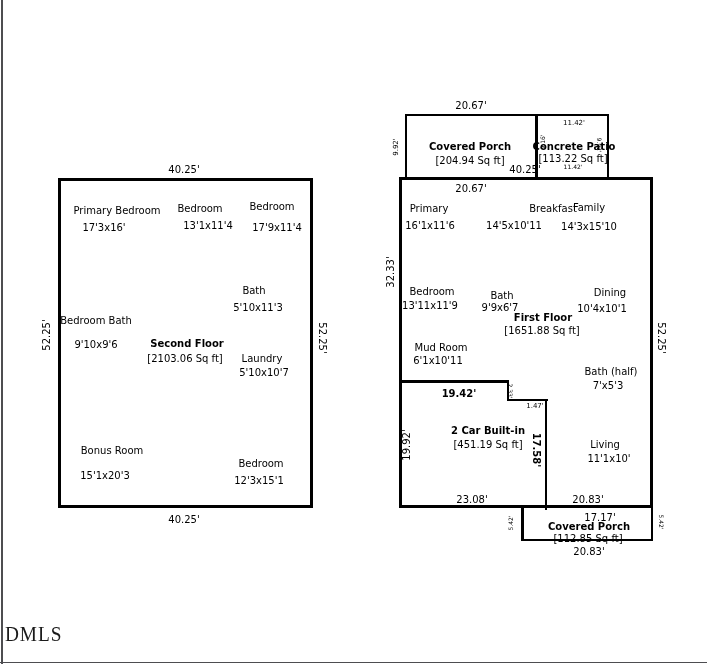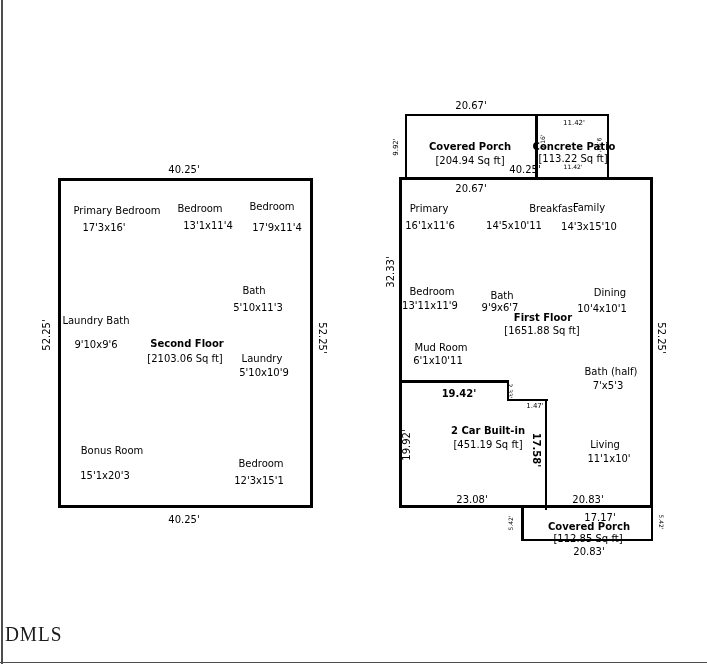--- a/index.html
+++ b/index.html
@@ -43,25 +43,25 @@
 
   <div class="lbl" style="left:200px;top:208px;">Bedroom</div>
   <div class="lbl" style="left:208px;top:225px;">13'1x11'4</div>
 
   <div class="lbl" style="left:272px;top:206px;">Bedroom</div>
   <div class="lbl" style="left:277px;top:227px;">17'9x11'4</div>
 
   <div class="lbl" style="left:254px;top:290px;">Bath</div>
   <div class="lbl" style="left:258px;top:307px;">5'10x11'3</div>
 
-  <div class="lbl" style="left:96px;top:320px;">Laundry Bath</div>
+  <div class="lbl" style="left:96px;top:320px;">Bedroom Bath</div>
   <div class="lbl" style="left:96px;top:344px;">9'10x9'6</div>
 
   <div class="lbl" style="left:262px;top:358px;">Laundry</div>
-  <div class="lbl" style="left:264px;top:372px;">5'10x10'9</div>
+  <div class="lbl" style="left:264px;top:372px;">5'10x10'7</div>
 
   <div class="lbl" style="left:112px;top:450px;">Bonus Room</div>
   <div class="lbl" style="left:105px;top:475px;">15'1x20'3</div>
 
   <div class="lbl" style="left:261px;top:463px;">Bedroom</div>
   <div class="lbl" style="left:259px;top:480px;">12'3x15'1</div>
 
   <div class="box" style="left:399px;top:177px;width:248px;height:325px;"></div>
   <div class="box2" style="left:405px;top:114px;width:128px;height:61px;"></div>
   <div class="box2" style="left:536px;top:114px;width:69px;height:61px;"></div>

